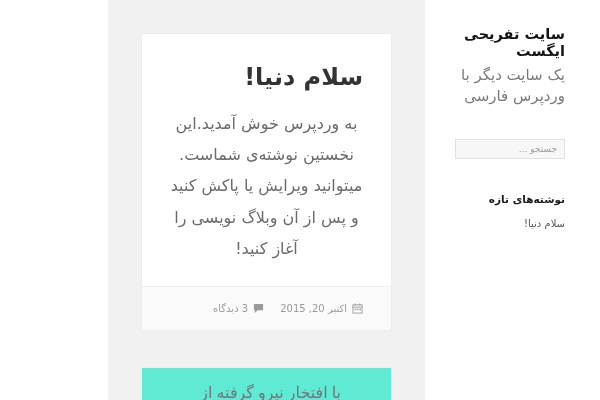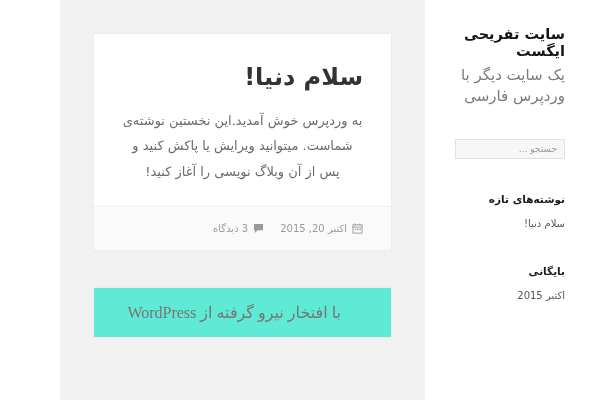--- a/index.html
+++ b/index.html
@@ -2,21 +2,21 @@
 <html dir="rtl" lang="fa"><head>
 <meta charset="utf-8">
 <style>
   * { margin:0; padding:0; box-sizing:border-box; }
   html,body { width:600px; height:400px; overflow:hidden; }
   body {
     font-family:"DejaVu Sans", sans-serif;
     direction:rtl;
     background:#ffffff;
   }
-  .page { display:flex; width:540px; height:400px; }
+  .page { display:flex; width:492px; height:400px; }
 
   
   .sidebar {
     width:175px; height:400px; background:#ffffff;
     padding:26px 35px 0 30px; flex-shrink:0;
   }
   .site-title {
     font-size:14.5px; font-weight:bold; color:#141414;
     line-height:1.15; letter-spacing:0;
   }
@@ -40,21 +40,21 @@
   .article-card {
     margin:33px 33px 0; background:#ffffff;
     border:1px solid #ececec;
   }
   .card-body { padding:28px 28px 22px; }
   .post-title {
     font-size:24px; font-weight:bold; color:#333;
     text-align:right; line-height:1.25; cursor:pointer;
   }
   .post-body {
-    margin-top:16px; font-size:13px; color:#6b6b6b;
+    margin-top:16px; font-size:16px; color:#6b6b6b;
     line-height:1.95; text-align:center;
   }
   .card-meta {
     background:#fafafa; border-top:1px solid #f0f0f0;
     padding:16px 28px; text-align:right;
     font-size:10px; color:#9a9a9a;
     display:flex; align-items:center; gap:5px;
   }
   .meta-sep { width:6px; }
   .meta-link { color:#9a9a9a; cursor:pointer; }
@@ -80,24 +80,20 @@
     <div class="search-form">
       <input class="search-input" type="text" placeholder="جستجو ..." style="">
     </div>
 
     <div class="widget">
       <div class="widget-title">نوشته‌های تازه</div>
       <span class="widget-item">سلام دنیا!</span>
     </div>
 
 
-    <div class="widget">
-      <div class="widget-title">بایگانی</div>
-      <span class="widget-item">اکتبر 2015</span>
-    </div>
 
   </aside>
 
   <main class="content">
 
     <article class="article-card">
       <div class="card-body">
         <h1 class="post-title">سلام دنیا!</h1>
         <p class="post-body">به وردپرس خوش آمدید.این نخستین نوشته‌ی شماست. میتوانید ویرایش یا پاکش کنید و پس از آن وبلاگ نویسی را آغاز کنید!</p>
       </div>

